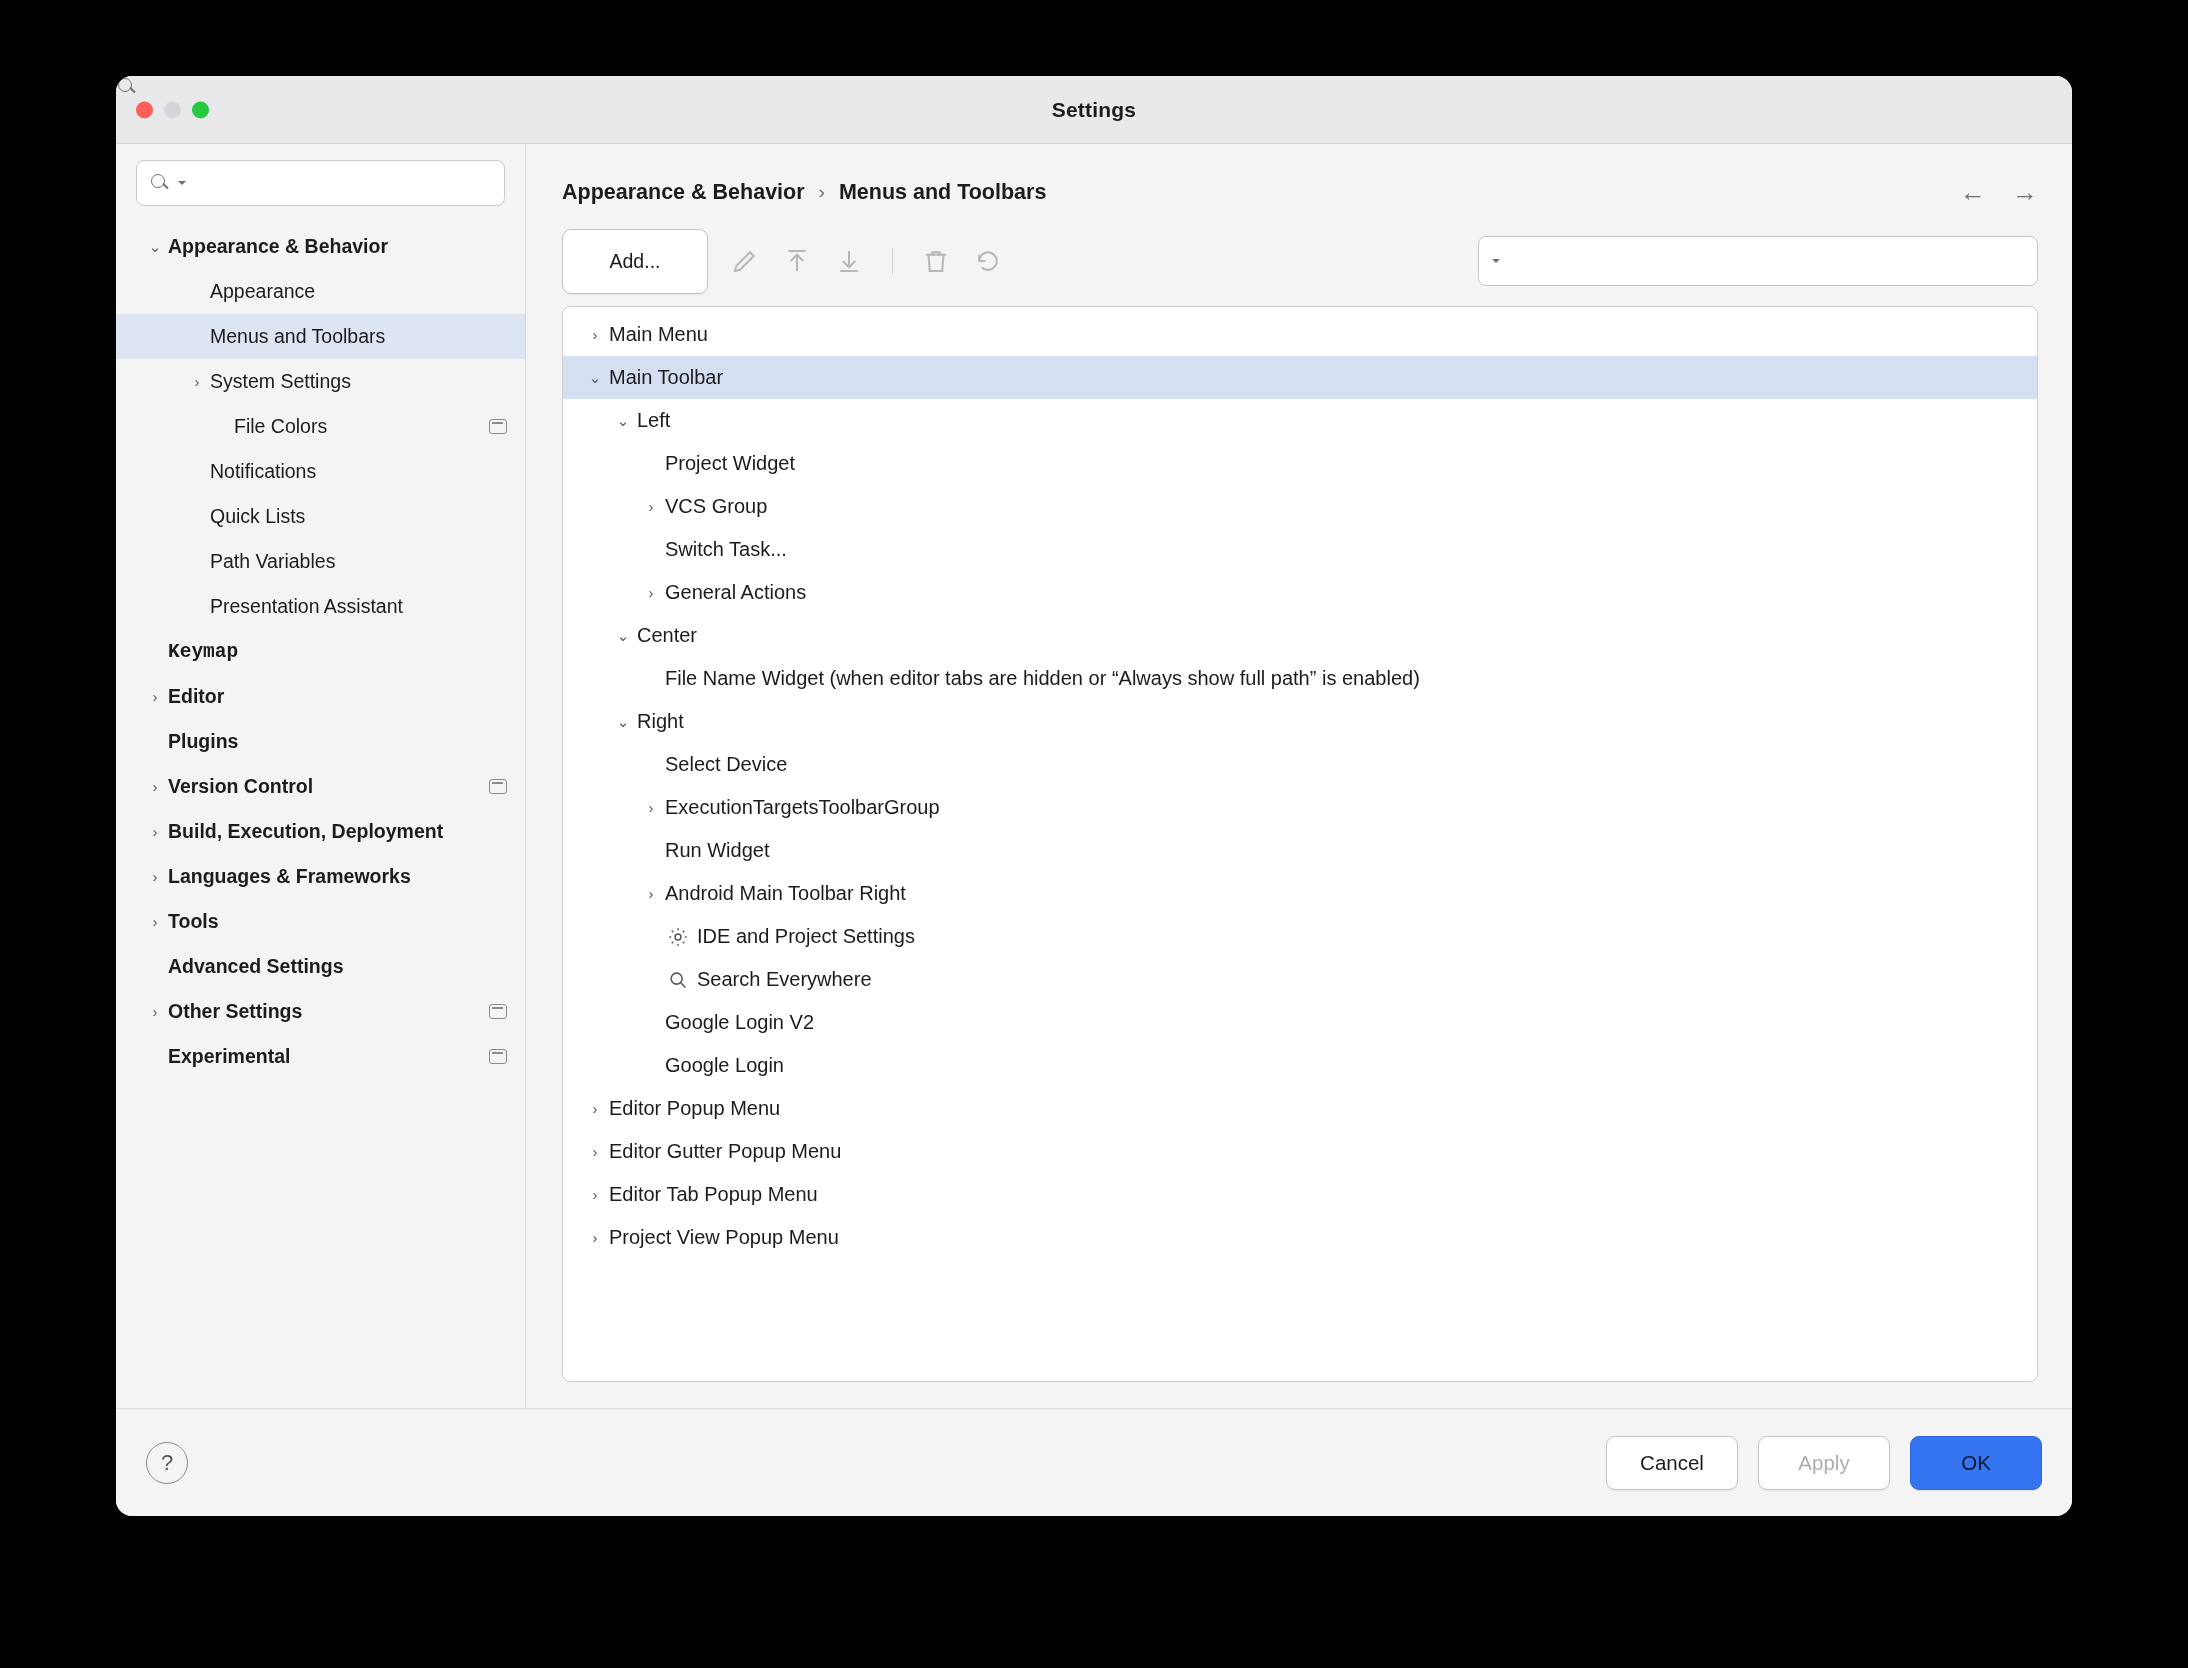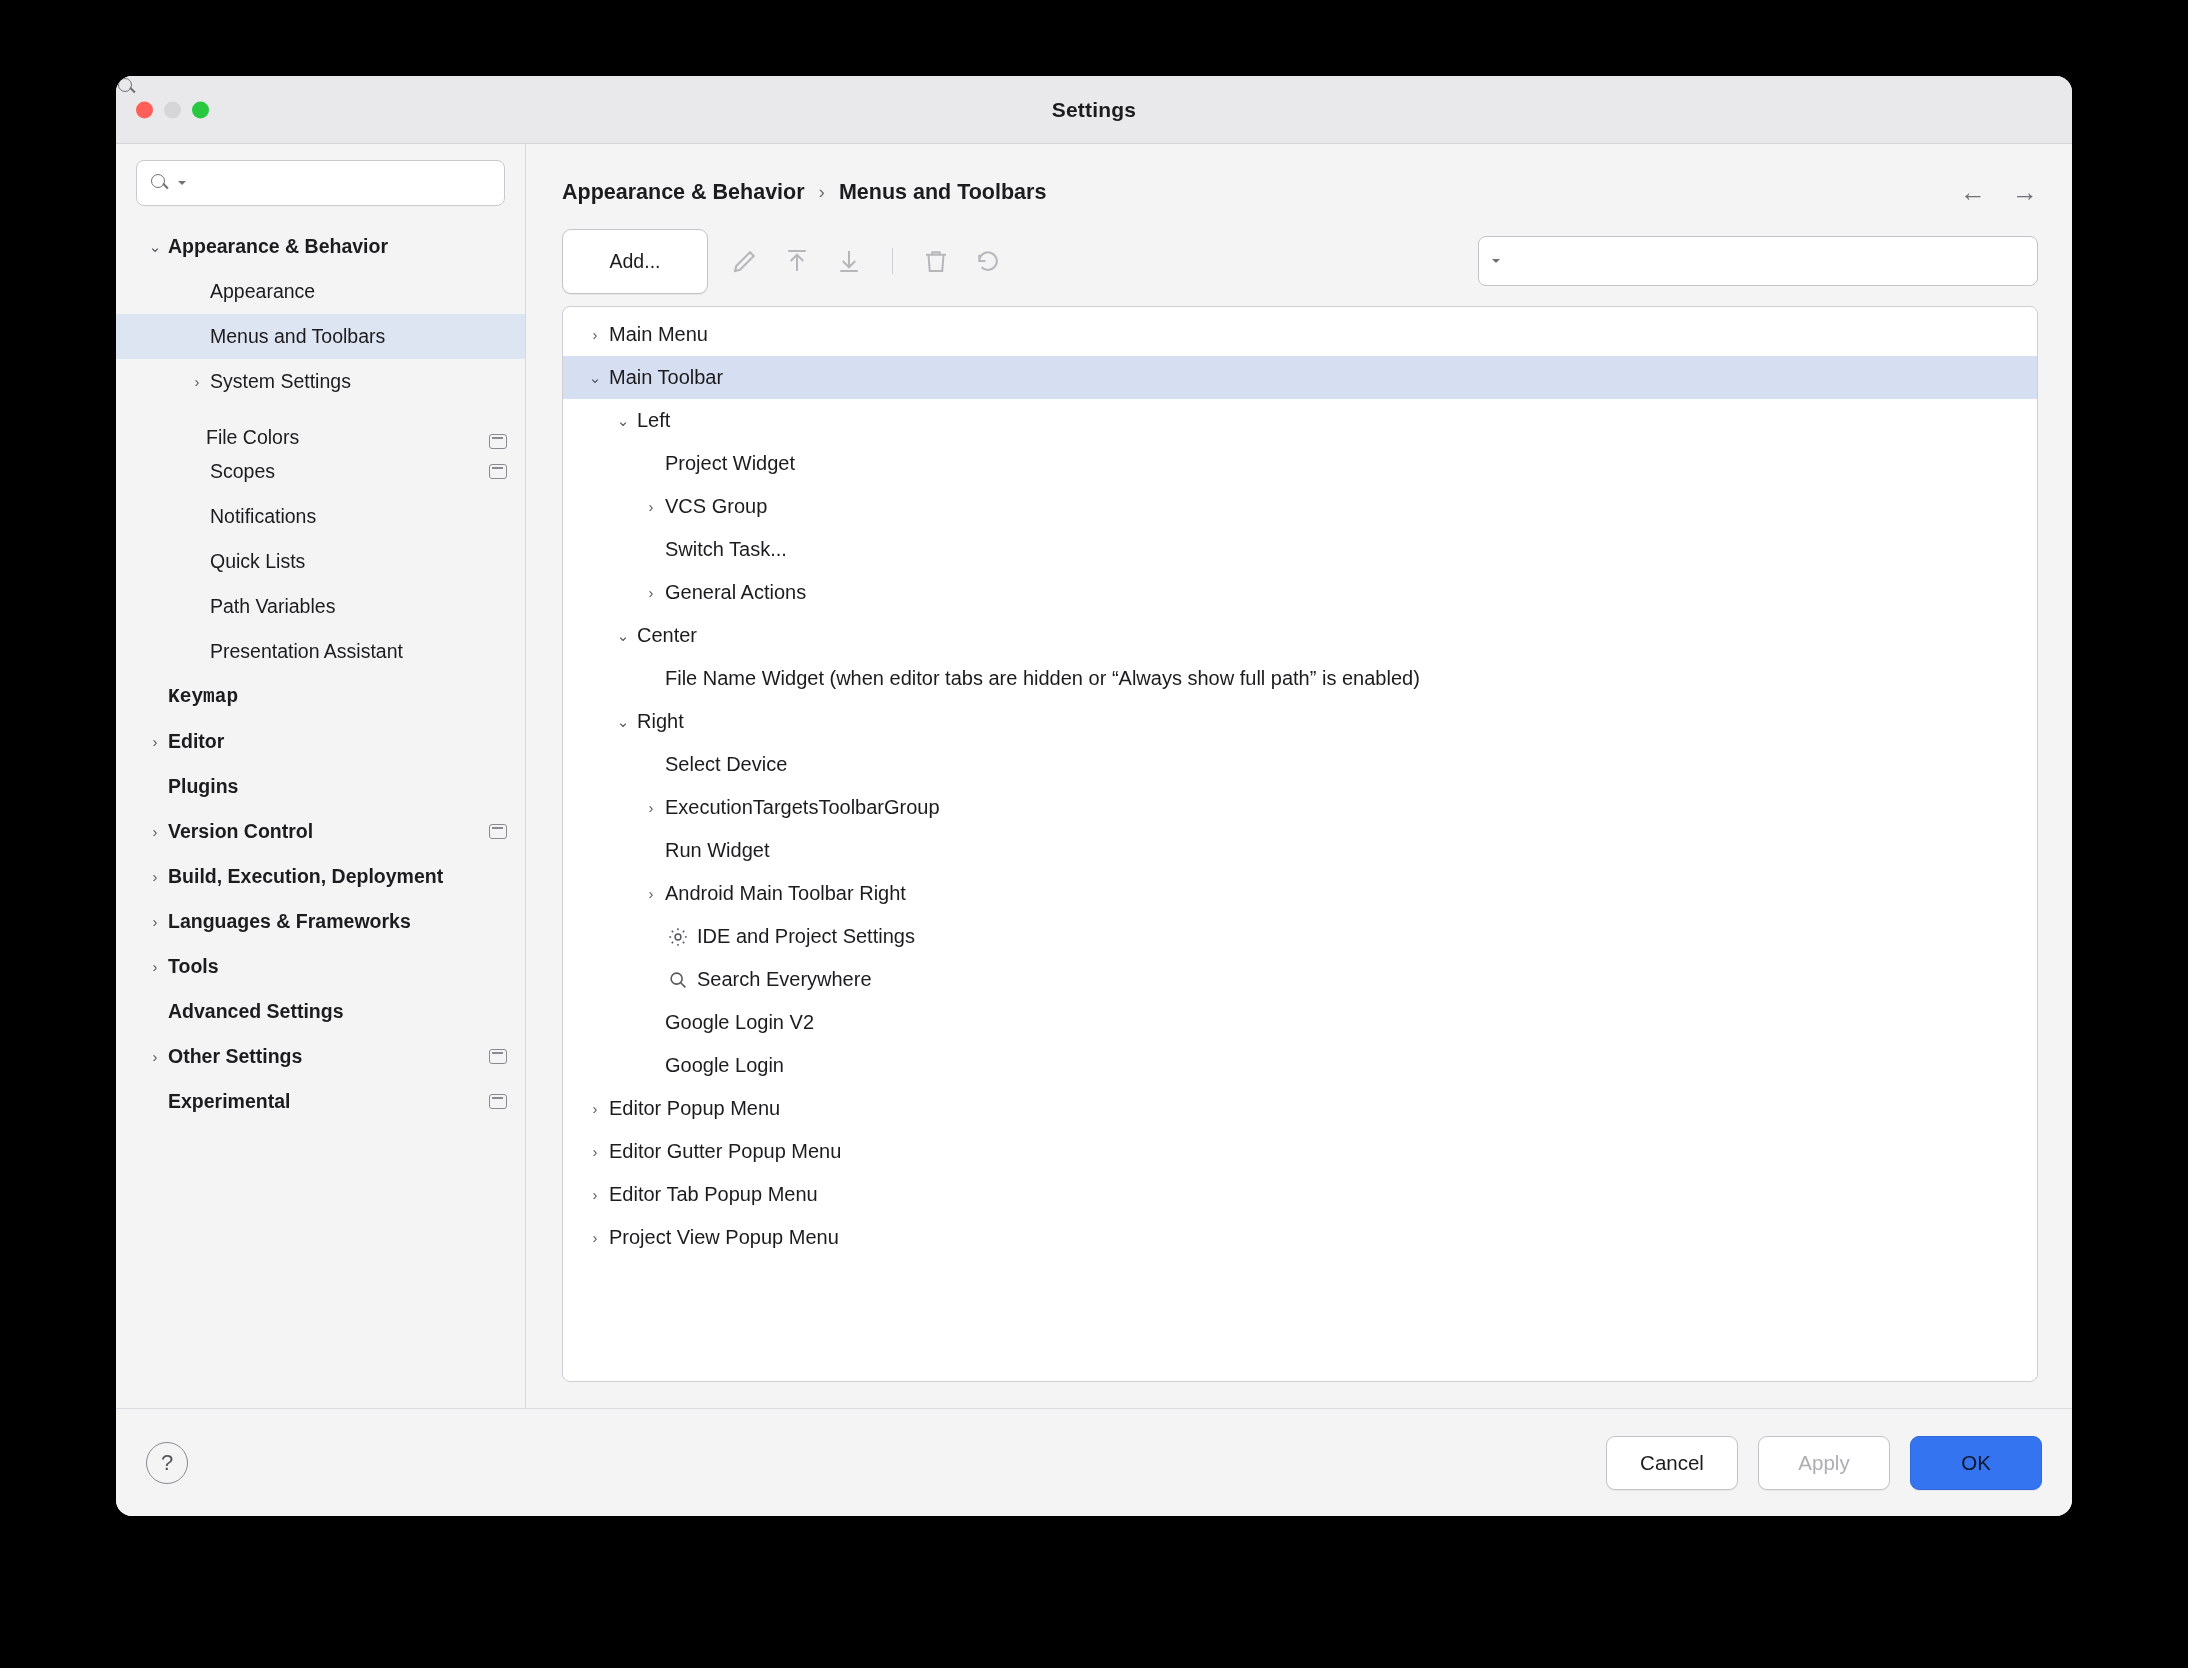--- a/index.html
+++ b/index.html
@@ -352,28 +352,23 @@
             <span class="nav-label">Appearance</span>
           </div>
           <div class="nav-row selected" style="padding-left: 68px;">
             <span class="twisty"></span>
             <span class="nav-label">Menus and Toolbars</span>
           </div>
           <div class="nav-row" style="padding-left: 68px;">
             <span class="twisty">›</span>
             <span class="nav-label">System Settings</span>
           </div>
-          <div class="nav-row" style="padding-left: 64px; align-items: flex-end;">
+          <div class="nav-row" style="padding-left: 92px;">
             <span class="twisty"></span>
             <span class="nav-label">File Colors</span>
-            <span class="copy-badge"></span>
-          </div>
-          <div class="nav-row" style="padding-left: 68px;">
-            <span class="twisty"></span>
-            <span class="nav-label">Scopes</span>
             <span class="copy-badge"></span>
           </div>
           <div class="nav-row" style="padding-left: 68px;">
             <span class="twisty"></span>
             <span class="nav-label">Notifications</span>
           </div>
           <div class="nav-row" style="padding-left: 68px;">
             <span class="twisty"></span>
             <span class="nav-label">Quick Lists</span>
           </div>

